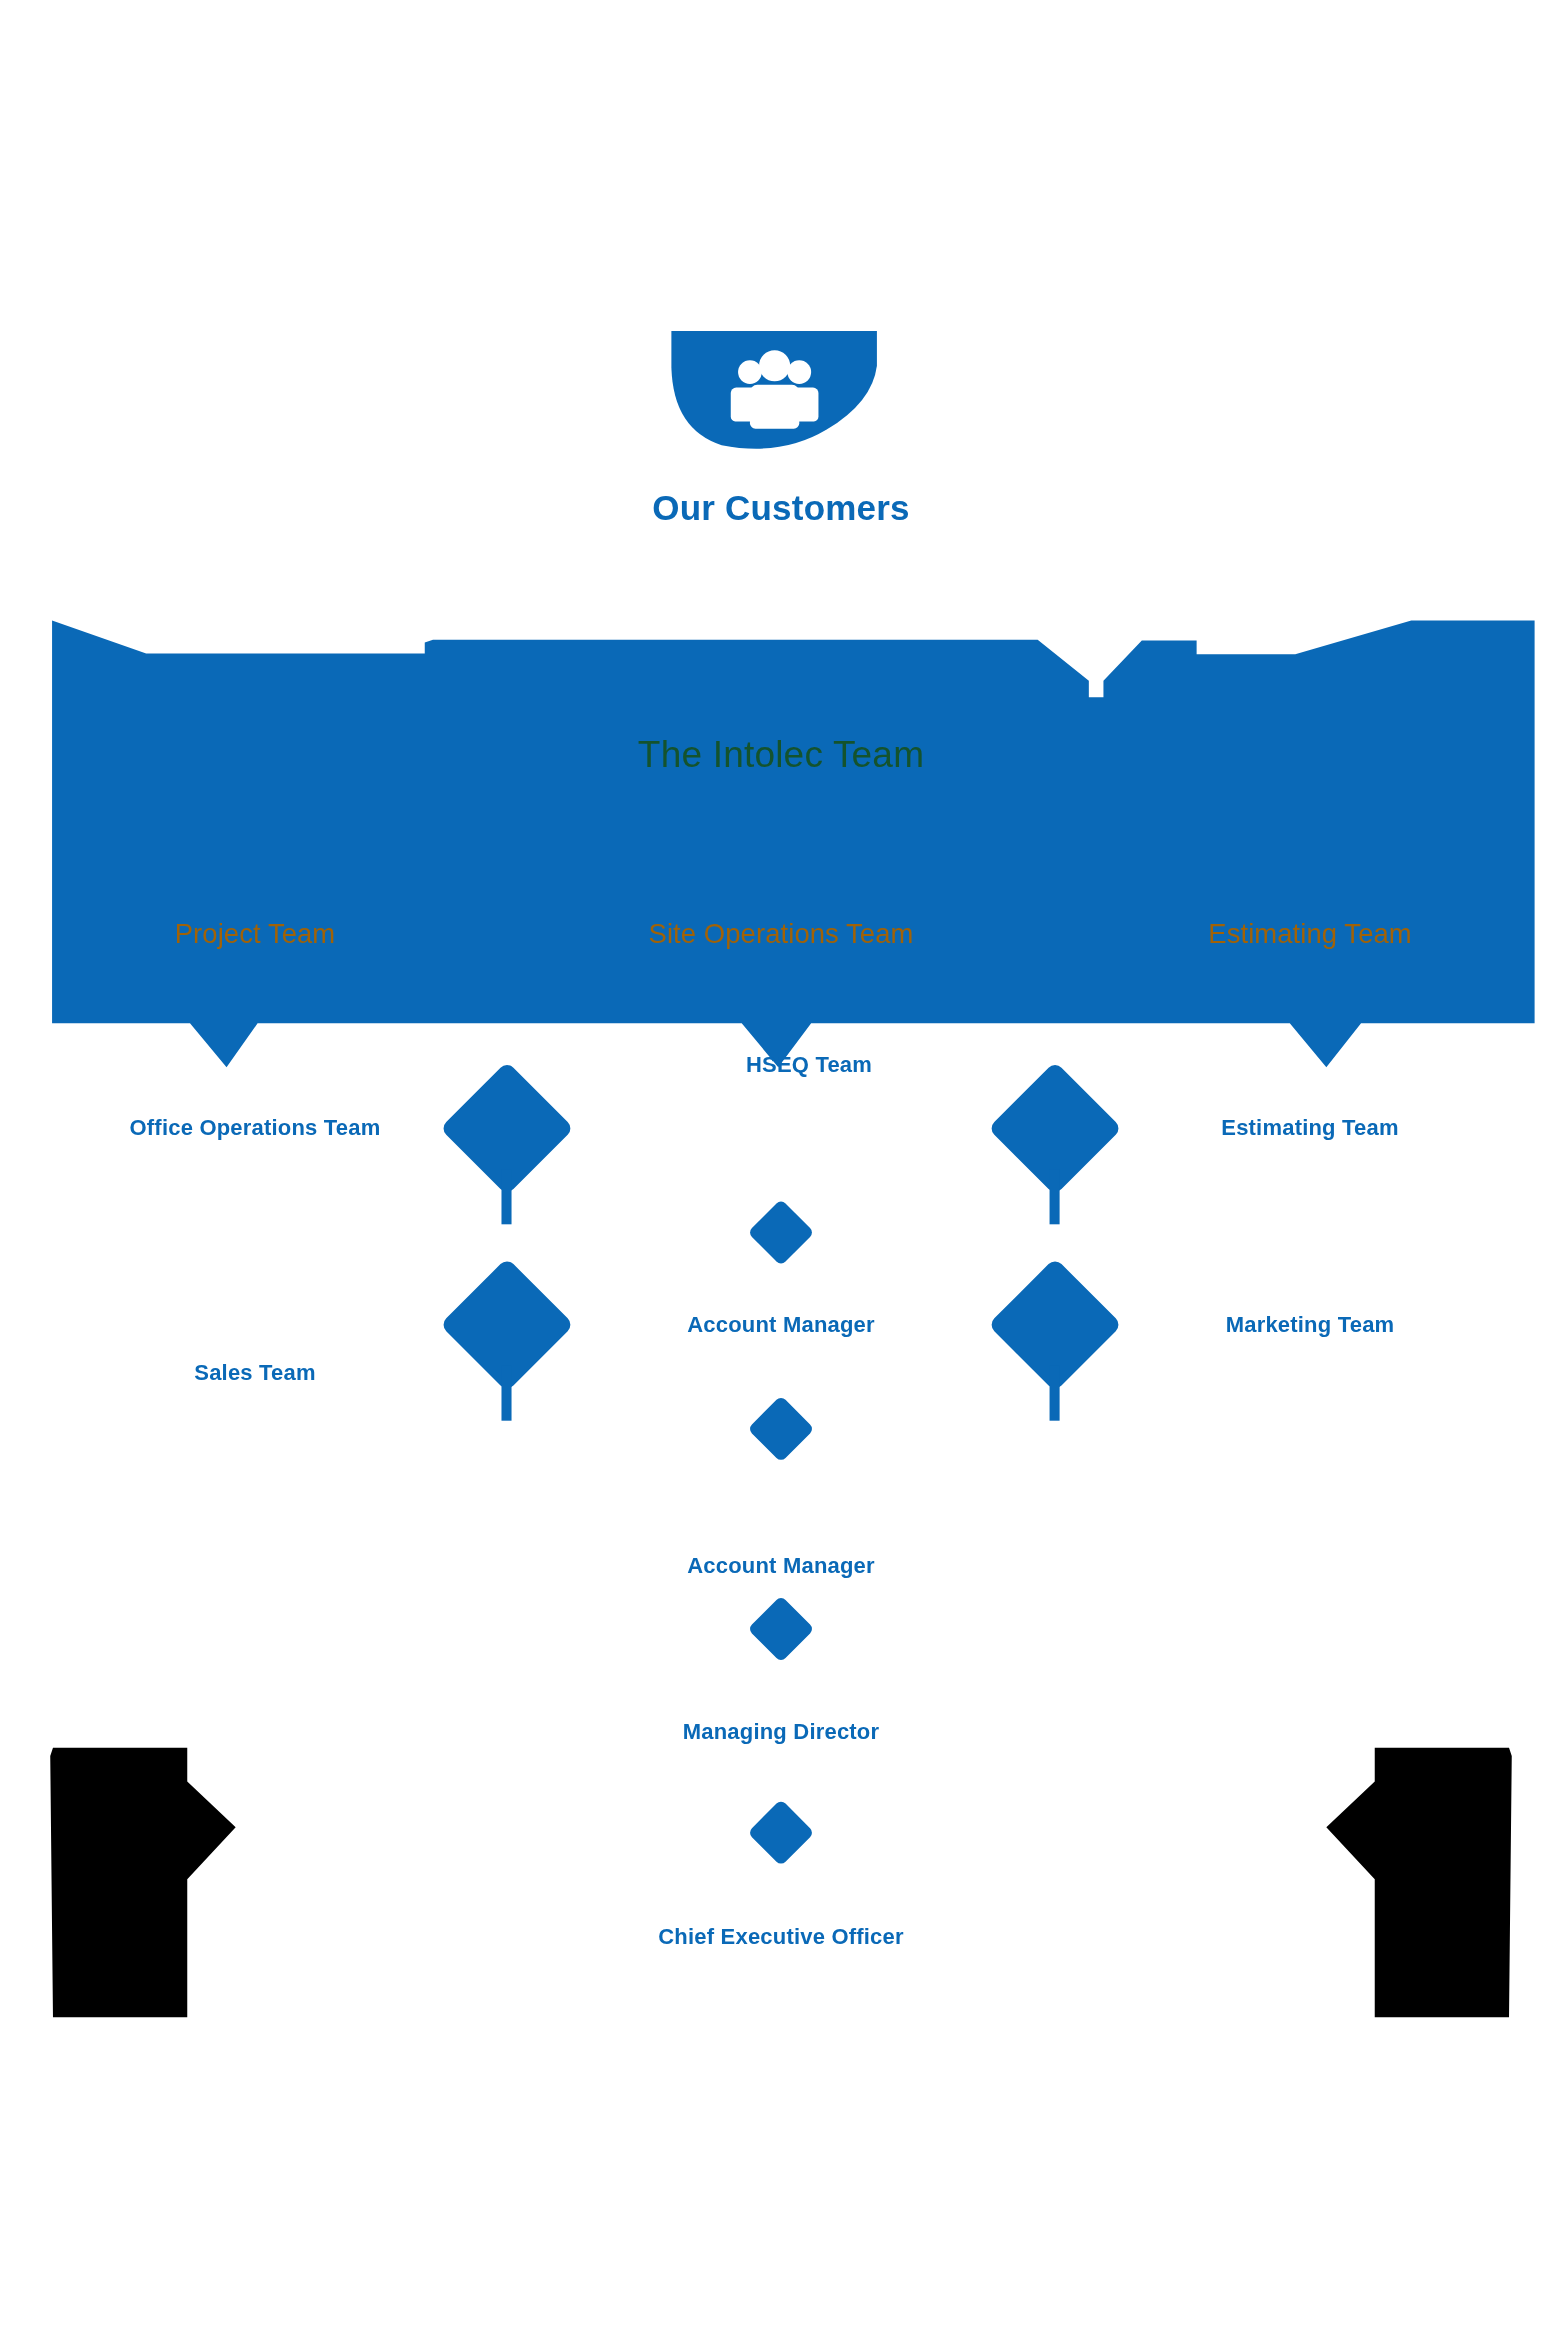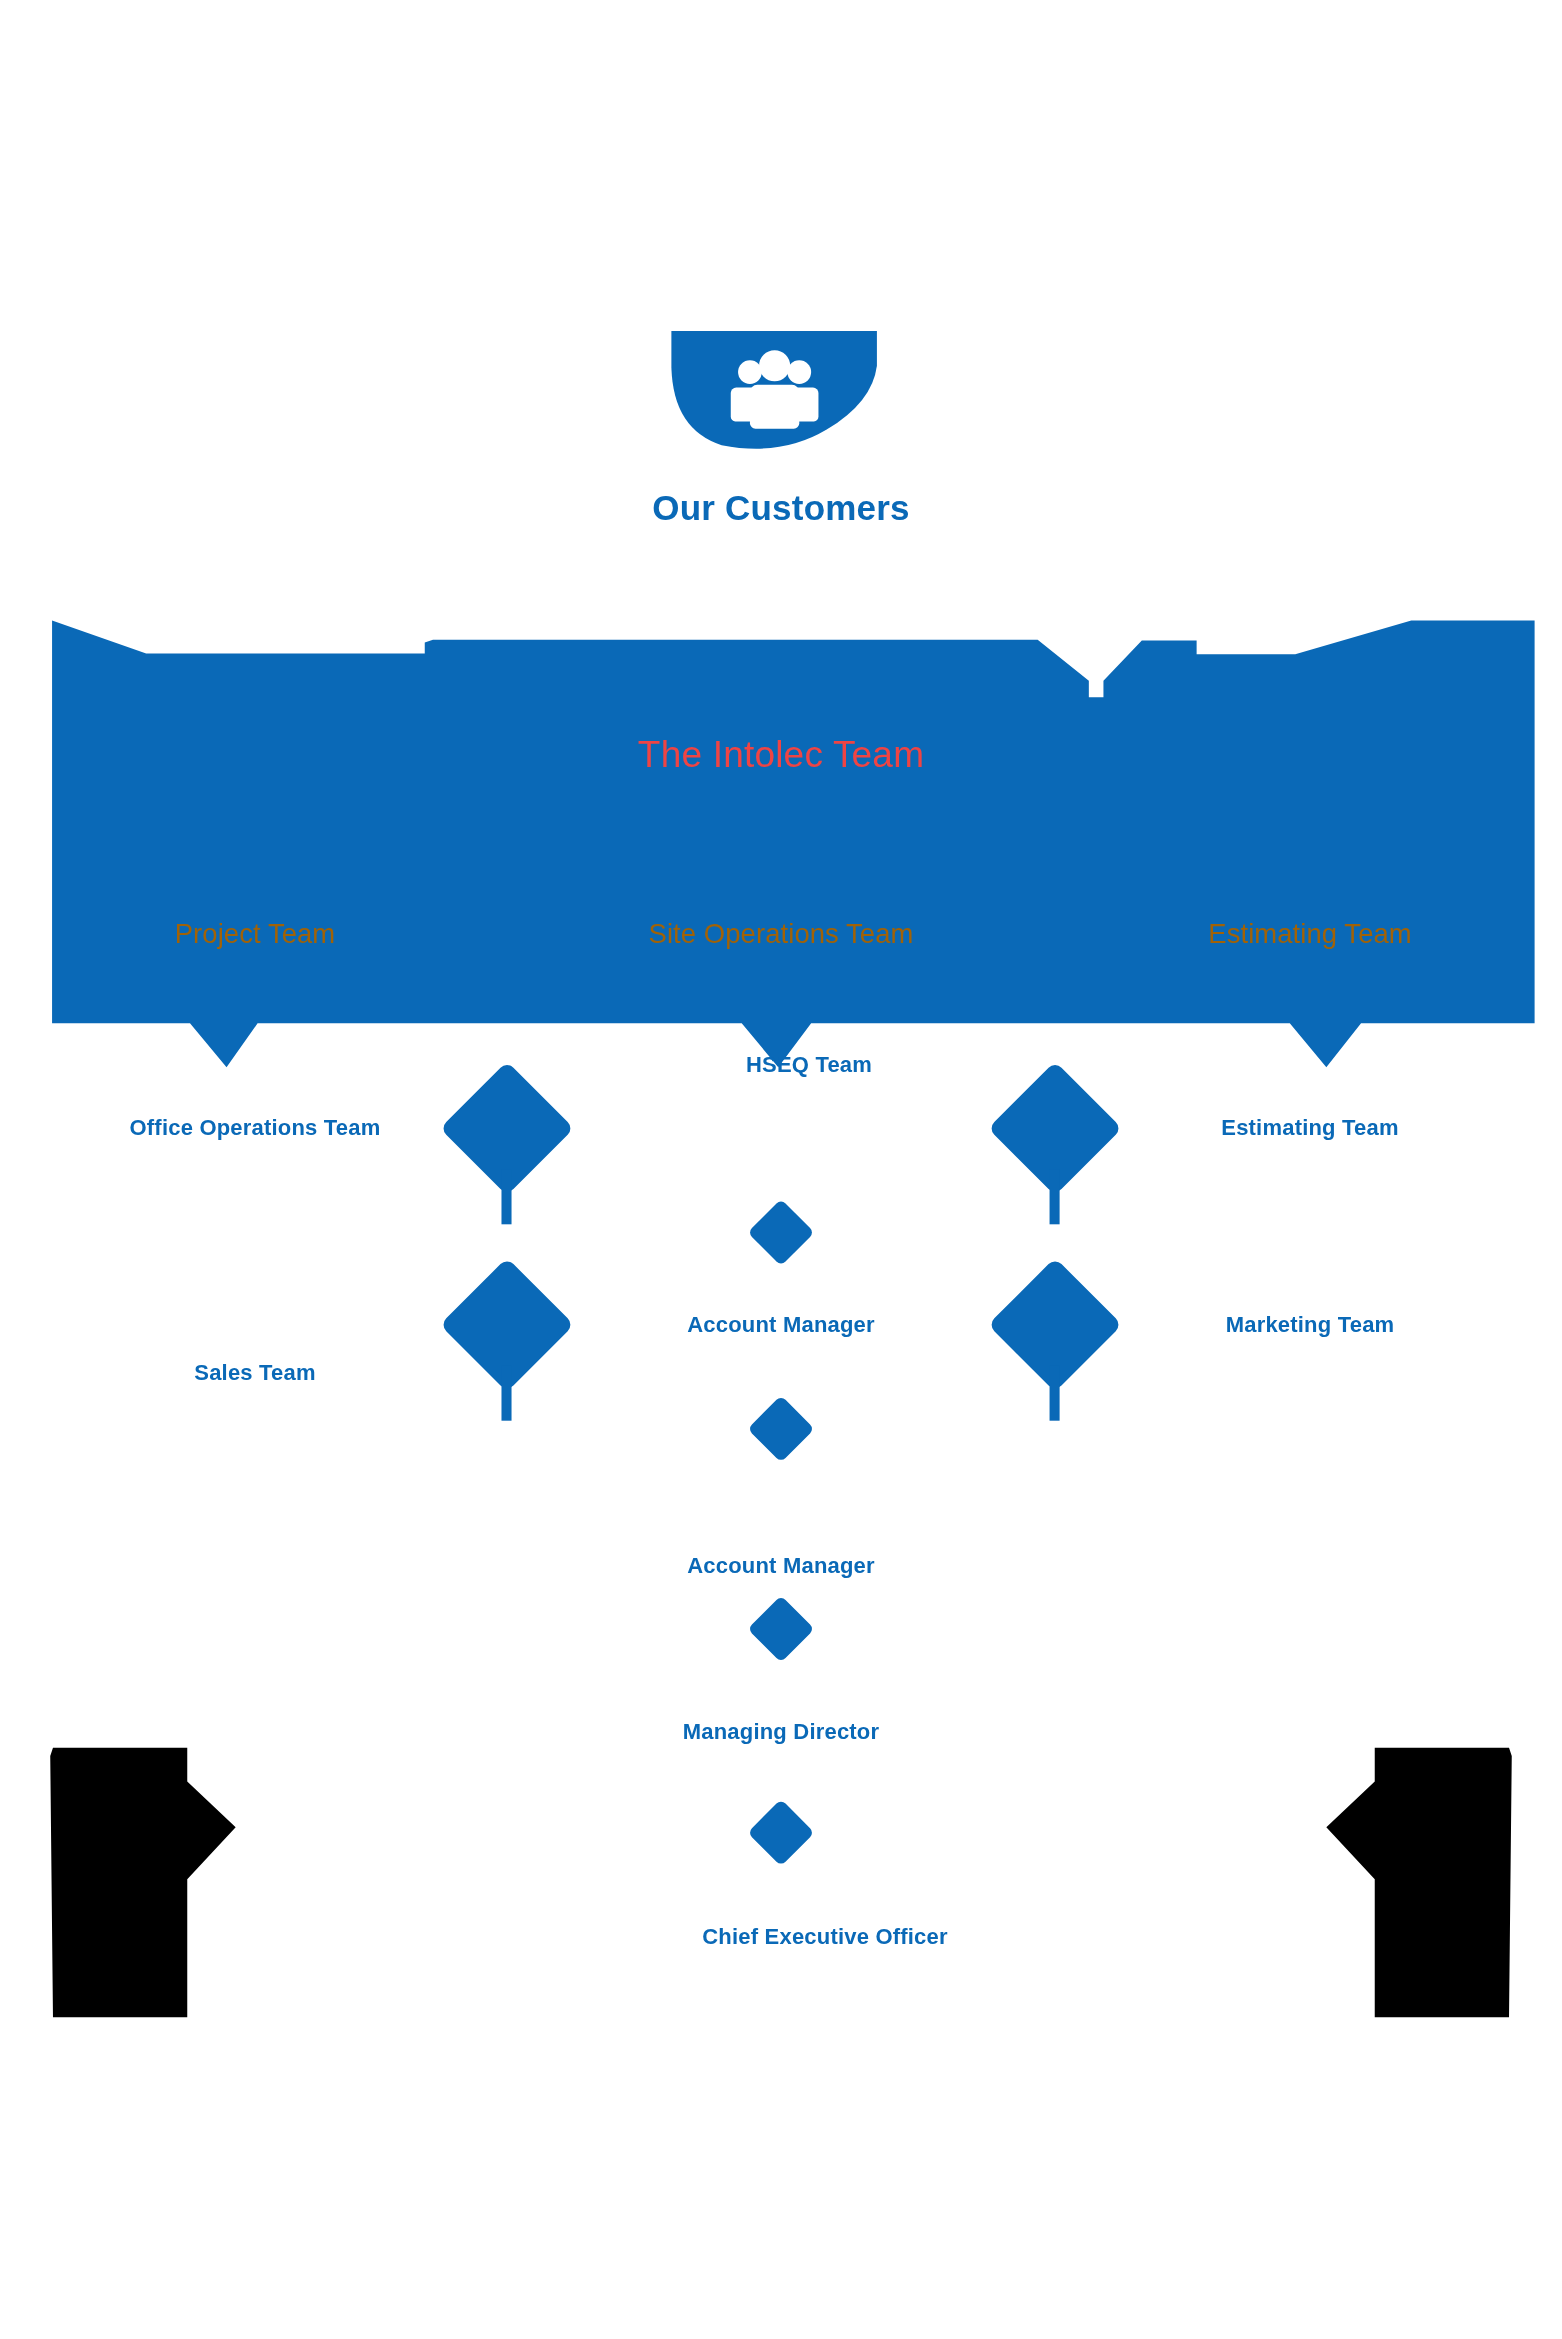--- a/index.html
+++ b/index.html
@@ -37,21 +37,21 @@
     transform: translate(-50%, -50%);
     text-align: center;
   }
 
   .lbl-blue-bold {
     color: #0A69B7;
     font-weight: bold;
   }
 
   .lbl-white-reg {
-    color: #ef4444;
+    color: #14532d;
     font-weight: normal;
   }
 
   .lbl-white-reg-sm {
     color: #a16207;
     font-weight: normal;
   }
 
   .t-customers { font-size: 35px; letter-spacing: 0.2px; }
   .t-intolec   { font-size: 37px; letter-spacing: 0.2px; }
@@ -182,16 +182,16 @@
   <div class="lbl lbl-blue-bold t-node" style="left:255px; top:1325px;margin-top:48px;">Sales Team</div>
 
   <div class="lbl lbl-blue-bold t-node" style="left:781px; top:1325px;">Account Manager</div>
 
   <div class="lbl lbl-blue-bold t-node" style="left:1310px; top:1325px;">Marketing Team</div>
 
   <div class="lbl lbl-blue-bold t-node" style="left:781px; top:1529px;margin-top:37px;">Account Manager</div>
 
   <div class="lbl lbl-blue-bold t-node" style="left:781px; top:1732px;">Managing Director</div>
 
-  <div class="lbl lbl-blue-bold t-node" style="left:781px; top:1937px;margin-left:44px;">Chief Executive Officer</div>
+  <div class="lbl lbl-blue-bold t-node" style="left:781px; top:1937px;">Chief Executive Officer</div>
 
 </div>
 
 
 </body></html>

